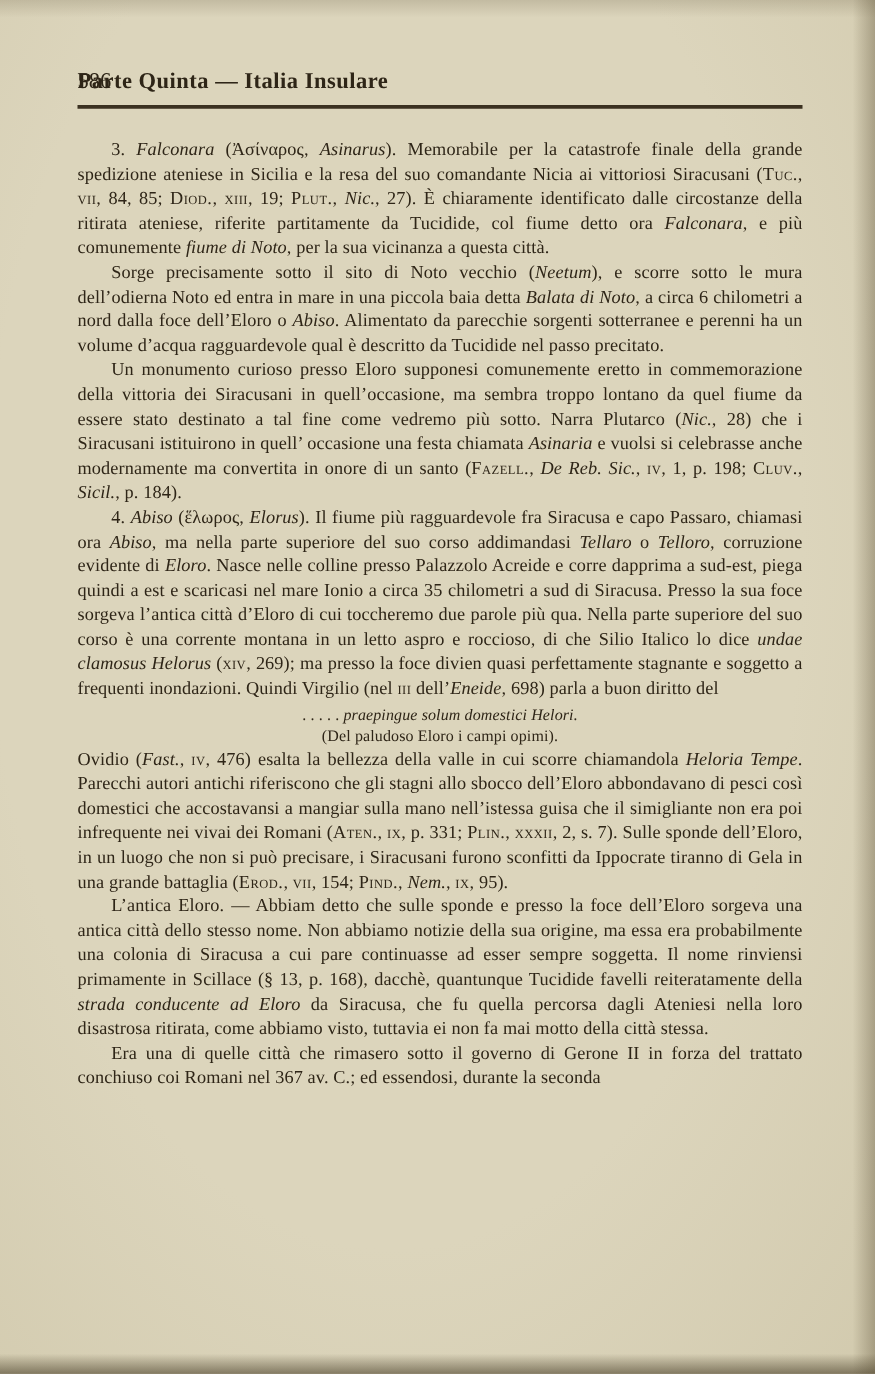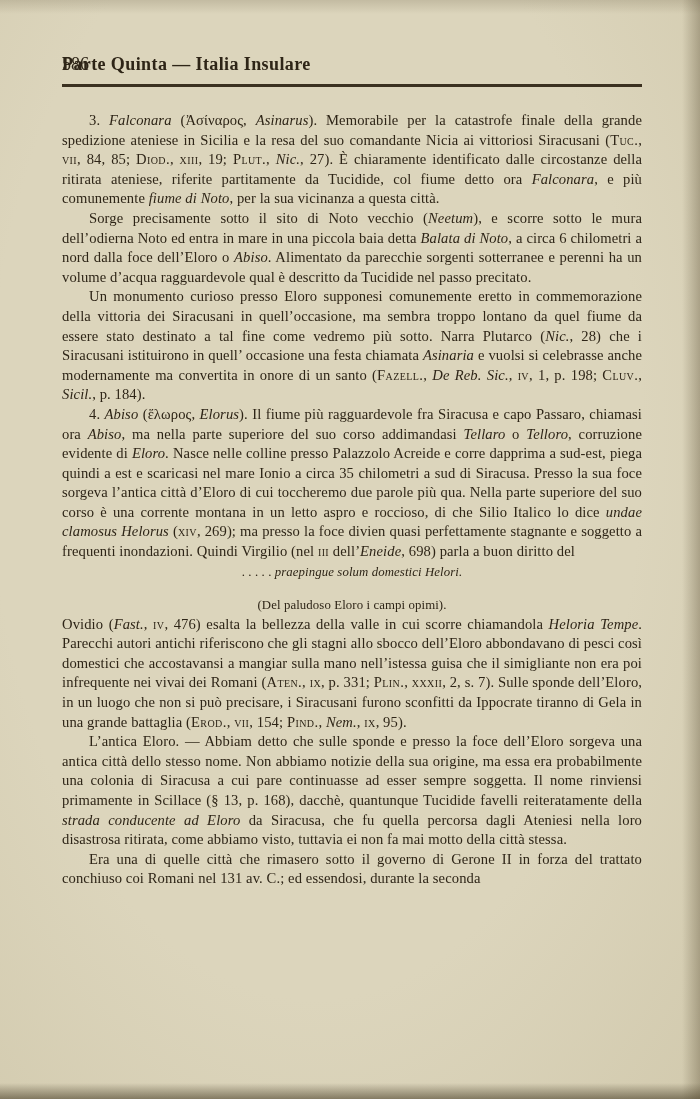--- a/index.html
+++ b/index.html
@@ -55,21 +55,20 @@
     text-align: justify;
     letter-spacing: 0.1px;
   }
   .para { margin: 0; }
   .para.indent { text-indent: 27px; }
   .para.quote {
     text-align: center;
     text-indent: 0;
     font-size: 12.8px;
     line-height: 17.5px;
-    margin-top: 16px;
   }
   .para.quote.first { margin-top: 2px; }
   .it { font-style: italic; }
   .bd { font-weight: normal; }
   .sc { font-variant: small-caps; letter-spacing: 0.4px; }
 </style>
 </head>
 <body>
 
 <div class="page">
@@ -81,16 +80,16 @@
     <div class="header-rule"></div>
     <div class="body-text">
         <p class="para indent"><span>3. </span><span class="it">Falconara</span><span> (Ἀσίναρος, </span><span class="it">Asinarus</span><span>). Memorabile per la catastrofe finale della grande spedizione ateniese in Sicilia e la resa del suo comandante Nicia ai vittoriosi Siracusani (</span><span class="sc">Tuc.</span><span>, </span><span class="sc">vii</span><span>, 84, 85; </span><span class="sc">Diod.</span><span>, </span><span class="sc">xiii</span><span>, 19; </span><span class="sc">Plut.</span><span>, </span><span class="it">Nic.</span><span>, 27). È chiaramente identificato dalle circostanze della ritirata ateniese, riferite partitamente da Tucidide, col fiume detto ora </span><span class="it">Falconara</span><span>, e più comunemente </span><span class="it">fiume di Noto</span><span>, per la sua vicinanza a questa città.</span></p>
         <p class="para indent"><span>Sorge precisamente sotto il sito di Noto vecchio (</span><span class="it">Neetum</span><span>), e scorre sotto le mura dell’odierna Noto ed entra in mare in una piccola baia detta </span><span class="it">Balata di Noto</span><span>, a circa 6 chilometri a nord dalla foce dell’Eloro o </span><span class="it">Abiso</span><span>. Alimentato da parecchie sorgenti sotterranee e perenni ha un volume d’acqua ragguardevole qual è descritto da Tucidide nel passo precitato.</span></p>
         <p class="para indent"><span>Un monumento curioso presso Eloro supponesi comunemente eretto in commemorazione della vittoria dei Siracusani in quell’occasione, ma sembra troppo lontano da quel fiume da essere stato destinato a tal fine come vedremo più sotto. Narra Plutarco (</span><span class="it">Nic.</span><span>, 28) che i Siracusani istituirono in quell’ occasione una festa chiamata </span><span class="it">Asinaria</span><span> e vuolsi si celebrasse anche modernamente ma convertita in onore di un santo (</span><span class="sc">Fazell.</span><span>, </span><span class="it">De Reb. Sic.</span><span>, </span><span class="sc">iv</span><span>, 1, p. 198; </span><span class="sc">Cluv.</span><span>, </span><span class="it">Sicil.</span><span>, p. 184).</span></p>
         <p class="para indent"><span>4. </span><span class="it">Abiso</span><span> (ἕλωρος, </span><span class="it">Elorus</span><span>). Il fiume più ragguardevole fra Siracusa e capo Passaro, chiamasi ora </span><span class="it">Abiso</span><span>, ma nella parte superiore del suo corso addimandasi </span><span class="it">Tellaro</span><span> o </span><span class="it">Telloro</span><span>, corruzione evidente di </span><span class="it">Eloro</span><span>. Nasce nelle colline presso Palazzolo Acreide e corre dapprima a sud-est, piega quindi a est  e scaricasi nel mare Ionio a circa 35 chilometri a sud di Siracusa. Presso la sua foce sorgeva l’antica città d’Eloro di cui toccheremo due parole più qua. Nella parte superiore del suo corso è una corrente montana in un letto aspro e roccioso, di che Silio Italico lo dice </span><span class="it">undae clamosus Helorus</span><span> (</span><span class="sc">xiv</span><span>, 269); ma presso la foce divien quasi perfettamente stagnante e soggetto a frequenti inondazioni. Quindi Virgilio (nel </span><span class="sc">iii</span><span> dell’</span><span class="it">Eneide</span><span>, 698) parla a buon diritto del</span></p>
         <p class="para quote first"><span>. . . . . </span><span class="it">praepingue solum domestici Helori.</span></p>
         <p class="para quote"><span>(Del paludoso Eloro i campi opimi).</span></p>
         <p class="para"><span>Ovidio (</span><span class="it">Fast.</span><span>, </span><span class="sc">iv</span><span>, 476) esalta la bellezza della valle in cui scorre chiamandola </span><span class="it">Heloria Tempe</span><span>. Parecchi autori antichi riferiscono che gli stagni allo sbocco dell’Eloro abbondavano di pesci così domestici che accostavansi a mangiar sulla mano nell’istessa guisa che il simigliante non era poi infrequente nei vivai dei Romani (</span><span class="sc">Aten.</span><span>, </span><span class="sc">ix</span><span>, p. 331; </span><span class="sc">Plin.</span><span>, </span><span class="sc">xxxii</span><span>, 2, s. 7). Sulle sponde dell’Eloro, in un luogo che non si può precisare, i Siracusani furono sconfitti da Ippocrate tiranno di Gela in una grande battaglia (</span><span class="sc">Erod.</span><span>, </span><span class="sc">vii</span><span>, 154; </span><span class="sc">Pind.</span><span>, </span><span class="it">Nem.</span><span>, </span><span class="sc">ix</span><span>, 95).</span></p>
         <p class="para indent"><span class="bd">L’antica Eloro.</span><span> — Abbiam detto che sulle sponde e  presso la foce dell’Eloro sorgeva una antica città dello stesso nome. Non abbiamo notizie della sua origine, ma essa era probabilmente una colonia di Siracusa a cui pare continuasse ad esser sempre soggetta. Il nome rinviensi primamente in Scillace (§ 13, p. 168), dacchè, quantunque Tucidide favelli reiteratamente della </span><span class="it">strada conducente ad Eloro</span><span> da Siracusa, che fu quella percorsa dagli Ateniesi nella loro disastrosa ritirata, come abbiamo visto, tuttavia ei non fa mai motto della città stessa.</span></p>
-        <p class="para indent"><span>Era una di quelle città che rimasero sotto il governo di Gerone II in forza del trattato conchiuso coi Romani nel 131 av. C.; ed essendosi, durante la seconda</span></p>
+        <p class="para indent"><span>Era una di quelle città che rimasero sotto il governo di Gerone II in forza del trattato conchiuso coi Romani nel 367 av. C.; ed essendosi, durante la seconda</span></p>
       </div>
   </div>
 </div>
 
 </body></html>

